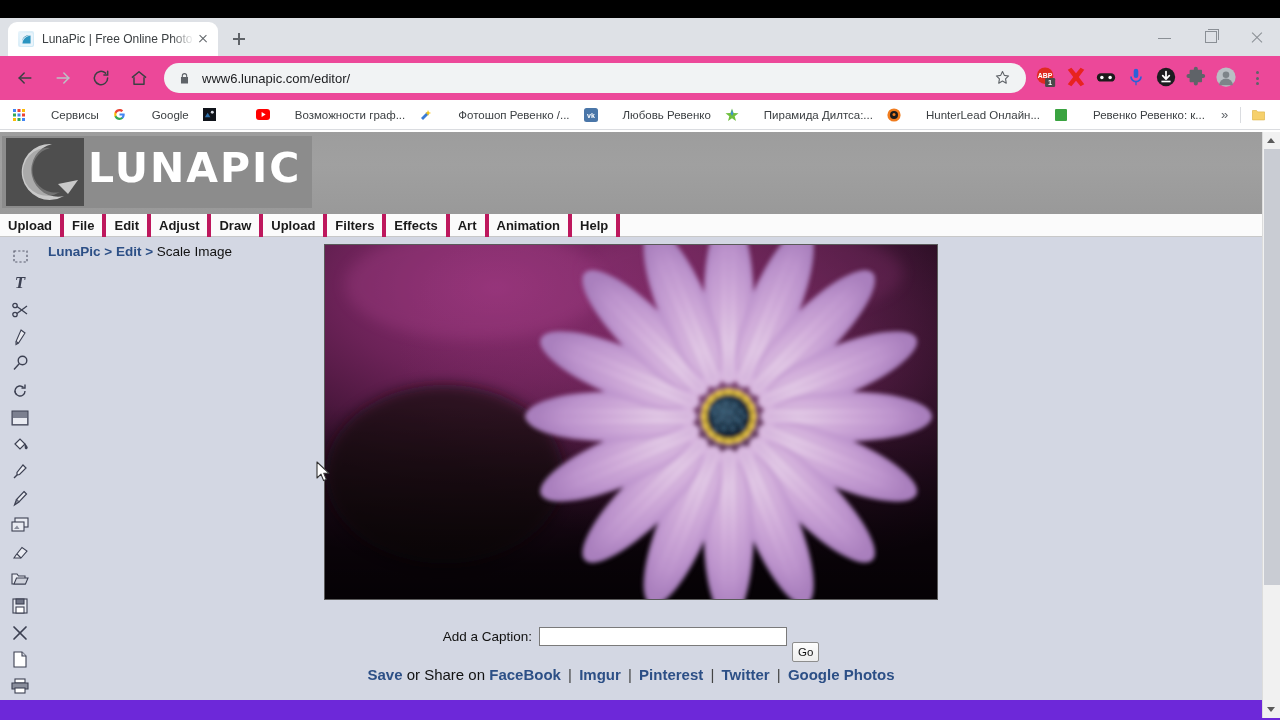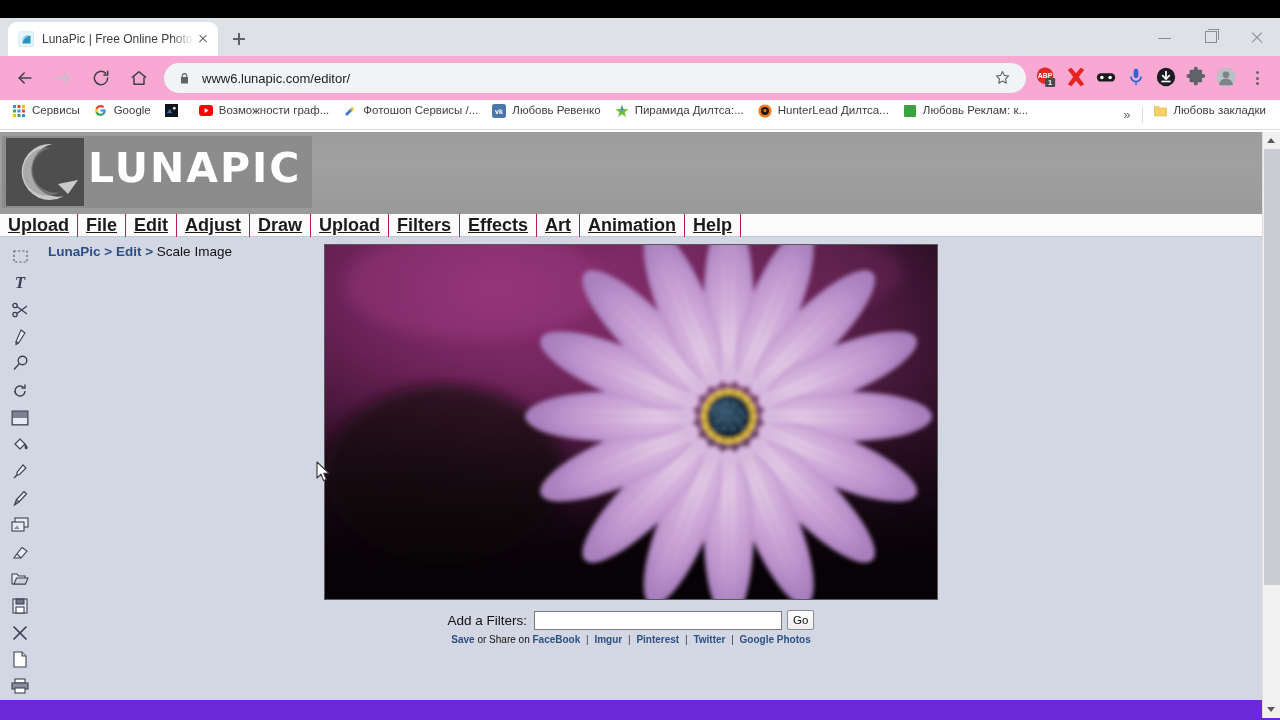--- a/index.html
+++ b/index.html
@@ -67,21 +67,21 @@
   .wc-max::before { content:""; position:absolute; left:17px; top:13px; width:10px; height:10px; border:1.2px solid #8a8f95; }
   .wc-max::after  { content:""; position:absolute; left:19.5px; top:10.5px; width:10px; height:10px; border:1.2px solid #8a8f95; border-left:none; border-bottom:none; }
   .wc-close::before, .wc-close::after {
     content:""; position:absolute; left:16px; top:18.5px; width:14px; height:1.2px; background:#8a8f95;
   }
   .wc-close::before { transform:rotate(45deg); }
   .wc-close::after  { transform:rotate(-45deg); }
 
   
   #toolbar {
-    height:44px; background:#f9a8d4; display:flex; align-items:center;
+    height:44px; background:#ec4899; display:flex; align-items:center;
     padding:0 6px; position:relative;
   }
   .navbtn { width:32px; height:32px; margin:0 3px; position:relative; flex:0 0 32px; }
   .navbtn svg { position:absolute; left:6px; top:6px; }
 
   #omnibox {
     flex:1 1 auto; height:30px; background:#f1f3f4; border-radius:15px;
     display:flex; align-items:center; padding:0 10px 0 14px; margin:0 6px;
     font-size:13px; color:#202124;
   }
@@ -92,21 +92,21 @@
   .ext-icon { width:24px; height:24px; margin:0 3px; flex:0 0 24px; position:relative; }
   #menu-dots { width:26px; height:32px; flex:0 0 26px; position:relative; margin-left:2px; margin-right:4px; }
   #menu-dots i { position:absolute; left:11.5px; width:3.2px; height:3.2px; border-radius:50%; background:#5f6368; display:block; }
 
   
   #bookmarks {
     height:30px; background:#fff; display:flex; align-items:center;
     padding:0 6px; font-size:11.5px; color:#3c4043; position:relative;
     border-bottom:1px solid #dadce0;
   }
-  .bm { display:flex; align-items:flex-start; height:22px; padding:0 6px; margin-right:2px; white-space:nowrap; }
+  .bm { display:flex; align-items:center; height:22px; padding:0 6px; margin-right:2px; white-space:nowrap;gap:19px; }
   .bm-ico { width:14px; height:14px; flex:0 0 14px; margin-right:6px; display:flex; align-items:center; justify-content:center; }
   .bm-label { font-size:11.5px; }
   #bm-overflow { margin-left:auto; display:flex; align-items:center; }
   #chev-more { padding:0 8px; color:#5f6368; font-size:13px; }
   #bm-sep { width:1px; height:16px; background:#dadce0; margin:0 4px; }
 
   
   #viewport {
     position:absolute; left:0; top:114px; width:1280px; height:707px;
     background:#6d28d9; overflow:hidden;
@@ -129,25 +129,24 @@
     font-size:41px; letter-spacing:2px; color:#fff; font-weight:bold;
     font-family:"DejaVu Sans", sans-serif;
   }
 
   
   #lp-menu {
     height:23px; width:1262px; background:#fbfbfb;
     display:flex; align-items:center; border-bottom:1px solid #c8c8c8;
   }
   .lp-menu-item {
-    font-size:18px; font-weight:bold; color:#1a1a1a;
+    font-size:13px; font-weight:bold; color:#1a1a1a;
     padding:0 8px; height:23px; line-height:23px;
-    border-right:1px solid #be185d;
+    border-right:4px solid #be185d;
     white-space:nowrap;
-    text-decoration:underline;
   }
 
   
   #lp-body { position:relative; width:1262px; height:463px; background:#d3d7e3; }
 
   
   #lp-rail {
     position:absolute; left:0; top:0; width:40px; height:463px;
     display:flex; flex-direction:column; align-items:center;
     padding-top:6px;
@@ -194,22 +193,23 @@
     width:248px; height:19px; margin-left:7px;
     border:1px solid #7a7a7a; background:#fff;
     font-family:"Liberation Sans", sans-serif; font-size:12px;
     padding:0 3px;
   }
   #caption-go {
     margin-left:5px; height:20px; min-width:27px; padding:0 5px;
     border:1px solid #8d8d8d; background:linear-gradient(#fdfdfd,#eeeeee);
     font-size:11.5px; font-family:"Liberation Sans", sans-serif; color:#111;
     border-radius:2px;
-  }
-  #lp-share { margin-top:4px; font-size:10px; color:#111; }
+    margin-top:32px;
+  }
+  #lp-share { margin-top:4px; font-size:15px; color:#111; }
   #lp-share a { color:#2c4f86; font-weight:bold; text-decoration:none; }
   #lp-share .pipe { color:#444; margin:0 3px; font-weight:normal; }
 
   
   #pg-scroll {
     position:absolute; right:0; top:114px; width:18px; height:586px;
     background:#f1f1f1; border-left:1px solid #dcdcdc;
   }
   .sb-arrow { width:17px; height:17px; position:relative; }
   #sb-thumb {
@@ -394,21 +394,21 @@
       <span class="bm-label">Возможности граф...</span>
     </div>
 
     <div class="bm">
       <span class="bm-ico">
         <svg width="14" height="14" viewBox="0 0 14 14">
             <path d="M3 11 L9 5 L11 7 L5 13 Z" fill="#3b7bd4" transform="translate(-1,-1)"></path>
             <path d="M9 2 L10 4.2 L12.2 5 L10 5.8 L9 8 L8.2 5.8 L6 5 L8.2 4.2 Z" fill="#f5c518"></path>
           </svg>
       </span>
-      <span class="bm-label">Фотошоп Сервисы /...</span>
+      <span class="bm-label">Фотошоп Ревенко /...</span>
     </div>
 
     <div class="bm">
       <span class="bm-ico">
         <svg width="14" height="14" viewBox="0 0 14 14">
             <rect width="14" height="14" rx="2.5" fill="#4a76a8"></rect>
             <text x="7" y="9.8" font-size="7" font-family="Liberation Sans" font-weight="bold" fill="#fff" text-anchor="middle">vk</text>
           </svg>
       </span>
       <span class="bm-label">Любовь Ревенко</span>
@@ -425,30 +425,30 @@
     </div>
 
     <div class="bm">
       <span class="bm-ico">
         <svg width="14" height="14" viewBox="0 0 14 14">
             <circle cx="7" cy="7" r="6.6" fill="#f07c1e"></circle>
             <circle cx="7" cy="7" r="4" fill="#1b1b1b"></circle>
             <circle cx="7" cy="6.4" r="1.5" fill="#f07c1e"></circle>
           </svg>
       </span>
-      <span class="bm-label">HunterLead Дилтса...</span>
+      <span class="bm-label">HunterLead Онлайн...</span>
     </div>
 
     <div class="bm">
       <span class="bm-ico">
         <svg width="12" height="12" viewBox="0 0 12 12">
             <rect width="12" height="12" rx="1" fill="#3aa340"></rect>
           </svg>
       </span>
-      <span class="bm-label">Любовь Реклам: к...</span>
+      <span class="bm-label">Ревенко Ревенко: к...</span>
     </div>
 
     <div id="bm-overflow">
       <span id="chev-more">»</span>
       <span id="bm-sep"></span>
       <div class="bm">
         <span class="bm-ico">
           <svg width="13" height="12" viewBox="0 0 13 12">
               <path d="M0.5 1.5h4l1.2 1.4h6.8v8H0.5z" fill="#f6d06b" stroke="#e0b64c" stroke-width=".7"></path>
             </svg>
@@ -833,21 +833,21 @@
                   <circle cx="16" cy="0" r="2.2"></circle>
                 <circle cx="-17" cy="-8" r="2.2"></circle>
                   <circle cx="14" cy="11" r="2.2"></circle>
                   <circle cx="-13" cy="13" r="2.2"></circle>
               </g>
             </g>
           </svg>
         </div>
 
         <div id="lp-caption">
-          <span>Add a Filters:</span>
+          <span>Add a Caption:</span>
           <input id="caption-input" type="text" placeholder="" style="">
           <button id="caption-go">Go</button>
         </div>
 
         <div id="lp-share">
           <a href="#">Save</a>
           <span>or Share on</span>
           <a href="#">FaceBook</a>
           <span class="pipe">|</span>
           <a href="#">Imgur</a>

